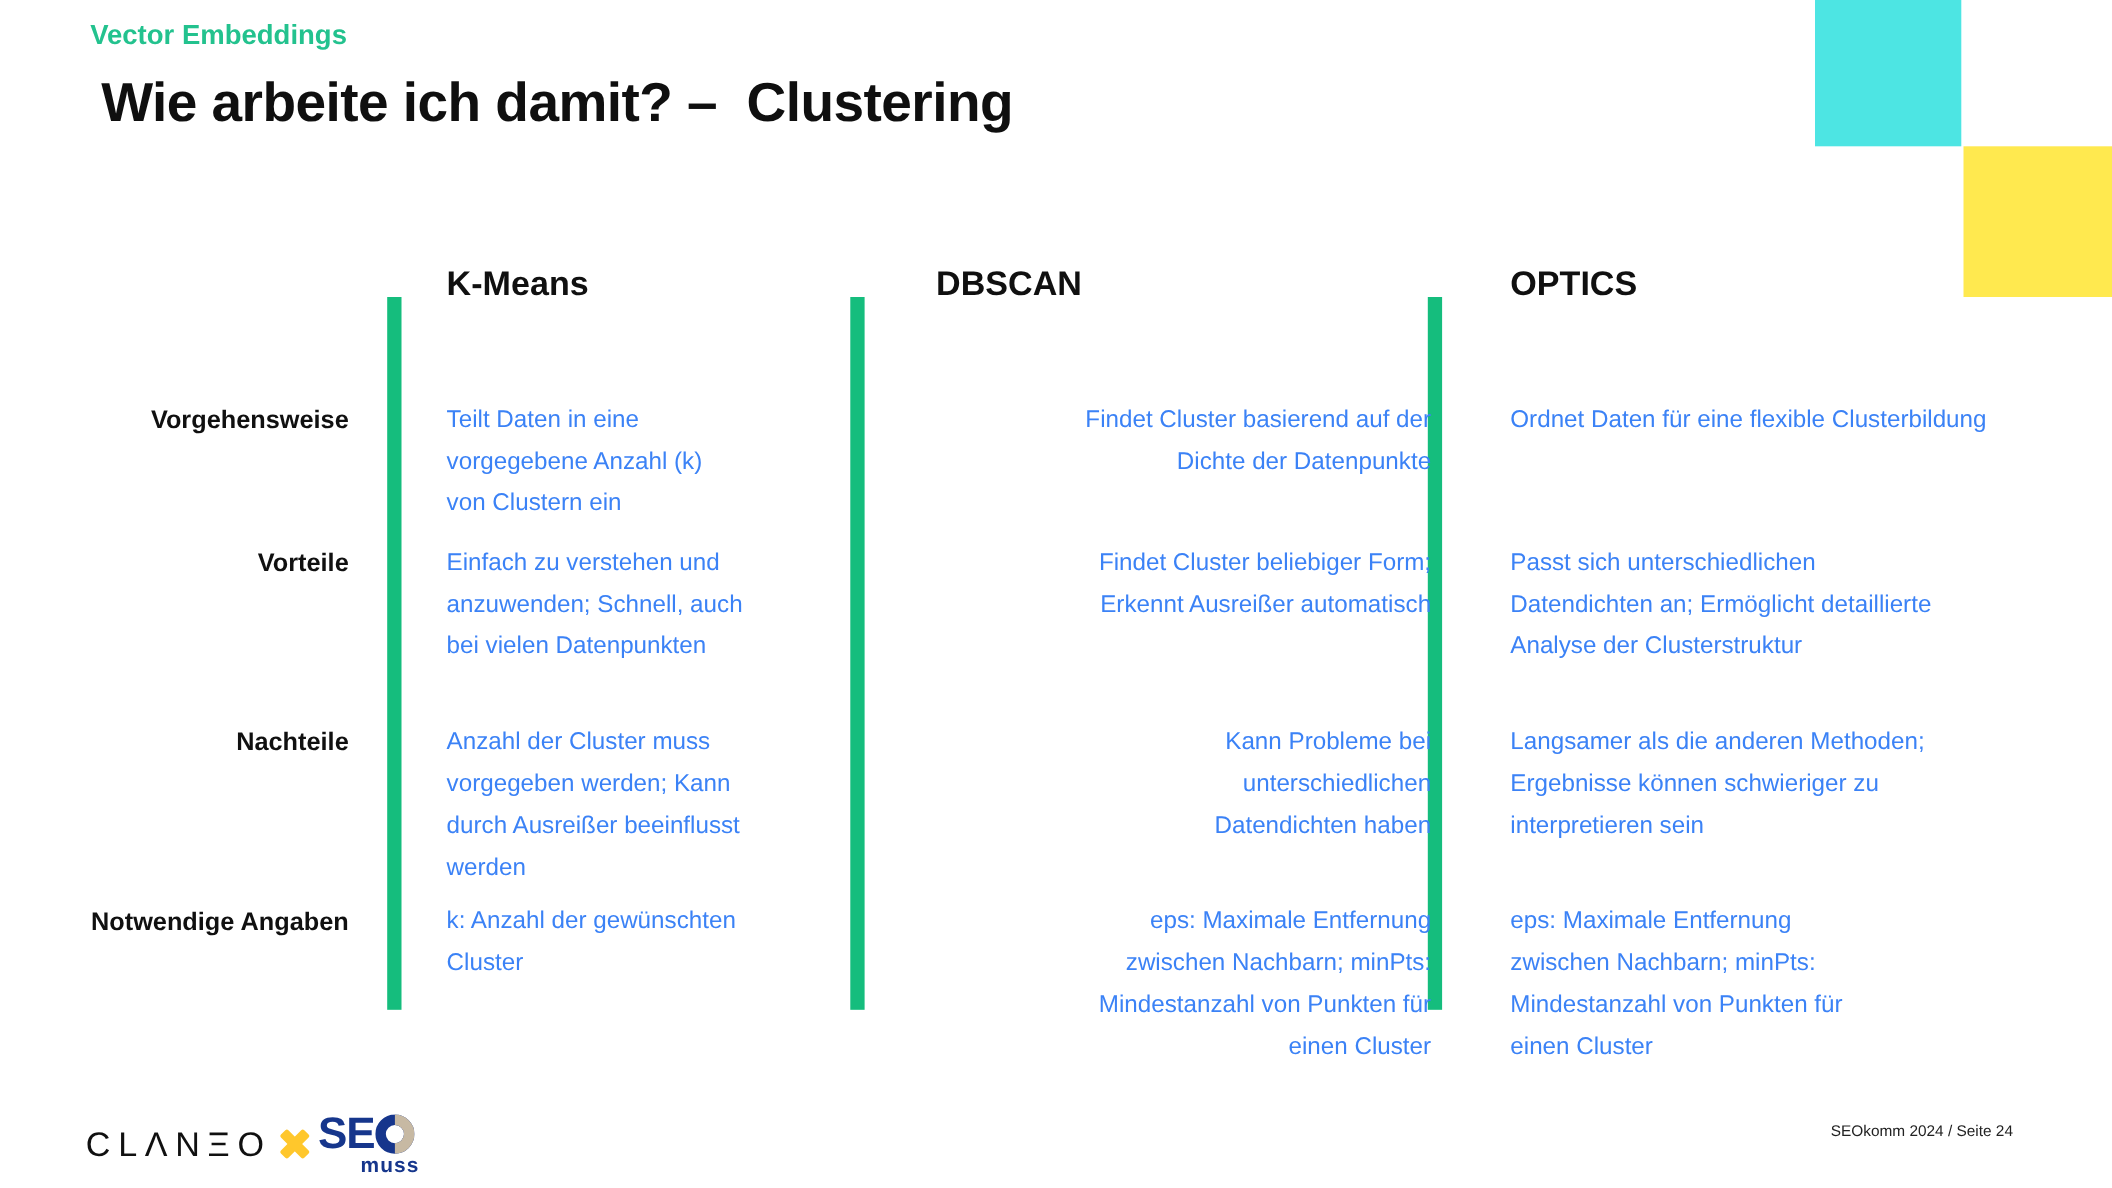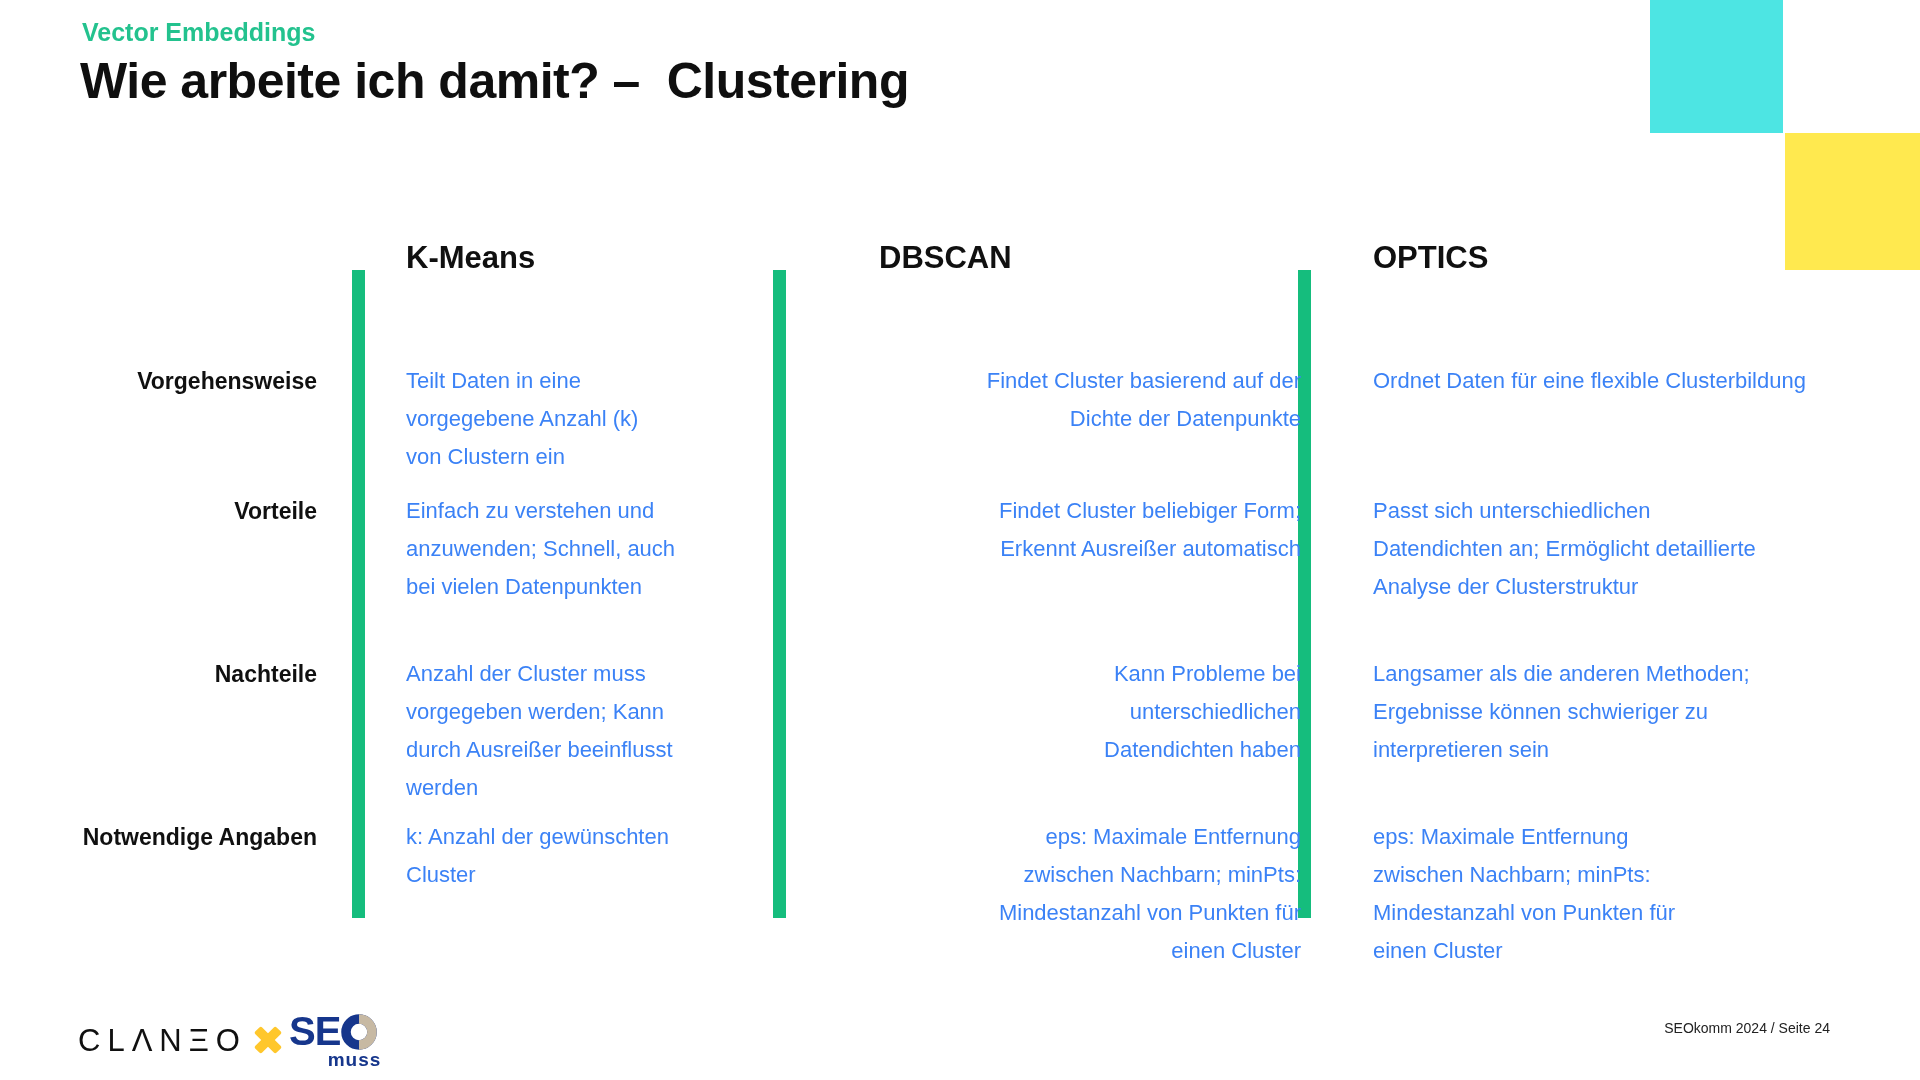--- a/index.html
+++ b/index.html
@@ -13,56 +13,56 @@
   .sq.yellow{left:1785px;top:133px;width:135px;height:137px;background:#ffe94f;}
 
   
   .eyebrow{position:absolute;left:82px;top:18px;font-size:25px;font-weight:700;color:#23c28e;}
   .title{position:absolute;left:80px;top:52px;font-size:50px;font-weight:800;color:#0f0f0f;
          letter-spacing:-0.5px;white-space:pre-wrap;}
 
   
   .col-header{position:absolute;top:240px;font-size:31px;font-weight:700;color:#101010;}
   .col-header.c1{left:406px;}
-  .col-header.c2{left:879px;}
+  .col-header.c2{left:851px;}
   .col-header.c3{left:1373px;}
 
   .vbar{position:absolute;top:270px;width:13px;height:648px;background:#15bd7d;}
   .vbar.b1{left:352px;}
   .vbar.b2{left:773px;}
   .vbar.b3{left:1298px;}
 
   .row-label{position:absolute;right:1603px;width:290px;text-align:right;
              font-size:23px;font-weight:700;color:#101010;line-height:38px;}
   .cell{position:absolute;font-size:22px;line-height:38px;color:#3b82f6;white-space:pre-line;}
   .cell.c1{left:406px;width:360px;}
   .cell.c2{left:851px;width:450px;text-align:right;}
   .cell.c3{left:1373px;width:530px;}
   .r1{top:362px;} .r2{top:492px;} .r3{top:655px;} .r4{top:818px;}
 
   
   .footer-logos{position:absolute;left:78px;top:1008px;height:64px;display:flex;align-items:center;gap:4px;}
   .claneo{font-size:31px;font-weight:300;letter-spacing:7px;color:#101010;line-height:1;}
   .xmark{width:34px;height:34px;display:block;}
-  .seo-group{position:relative;display:flex;align-items:center;padding-bottom:18px;}
+  .seo-group{position:relative;display:flex;padding-bottom:18px;}
   .seo-text{font-size:40px;font-weight:800;color:#16368c;letter-spacing:-1px;line-height:1;}
   .seo-o{display:block;margin-left:1px;margin-top:2px;}
   .seo-sub{position:absolute;right:-4px;bottom:-2px;font-size:19px;font-weight:700;color:#16368c;letter-spacing:1px;}
   .page-info{position:absolute;right:90px;top:1020px;font-size:14px;color:#222;}
 </style>
 </head>
 <body>
 
 <div class="slide">
 
   <div class="sq cyan"></div>
   <div class="sq yellow"></div>
 
   <div class="eyebrow">Vector Embeddings</div>
-  <h1 class="title" style="margin:0">Wie arbeite ich damit? –  Clustering</h1>
+  <h1 class="title" style="margin:12px">Wie arbeite ich damit? –  Clustering</h1>
 
   <div class="col-header c1">K-Means</div>
   <div class="col-header c2">DBSCAN</div>
   <div class="col-header c3">OPTICS</div>
 
   <div class="vbar b1"></div>
   <div class="vbar b2"></div>
   <div class="vbar b3"></div>
 
   <div class="row-label r1">Vorgehensweise</div>

